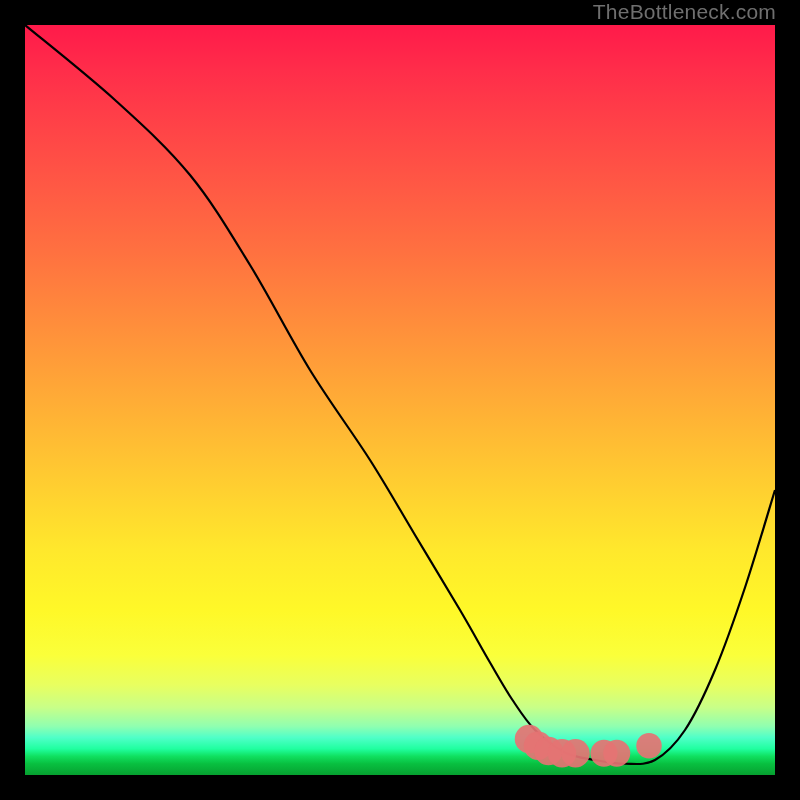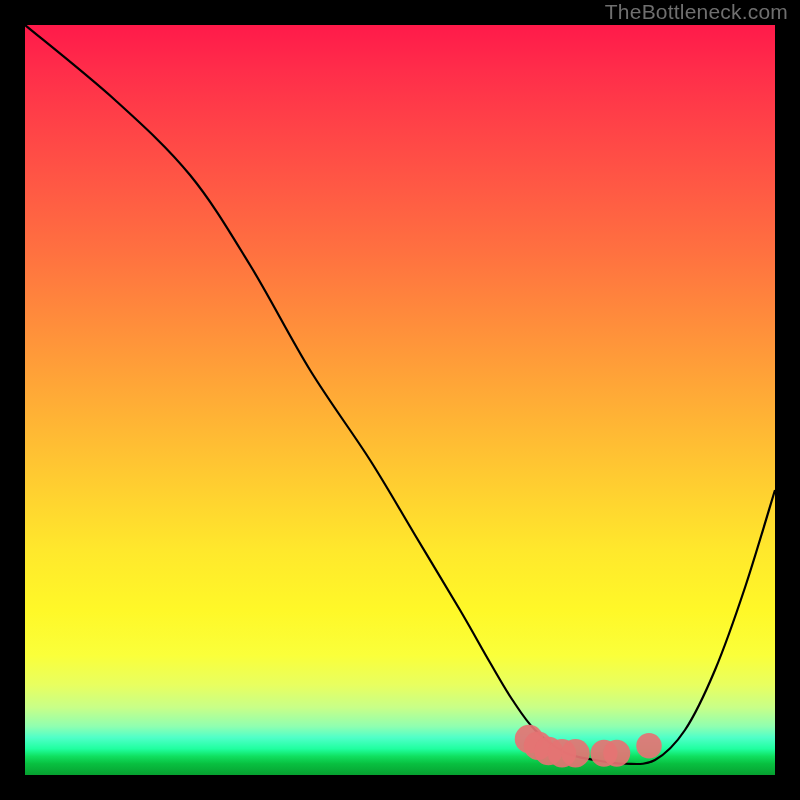--- a/index.html
+++ b/index.html
@@ -12,21 +12,21 @@
   }
   .frame {
     position: relative;
     width: 800px;
     height: 800px;
     background: #000;
   }
   .watermark {
     position: absolute;
     top: 0;
-    right: 12px;
+    right: 24px;
     color: #6f6f6f;
     font-size: 21px;
     font-weight: 500;
     letter-spacing: 0.2px;
     z-index: 50;
   }
   .gradient {
     position: absolute;
     top: 25px;
     left: 25px;

